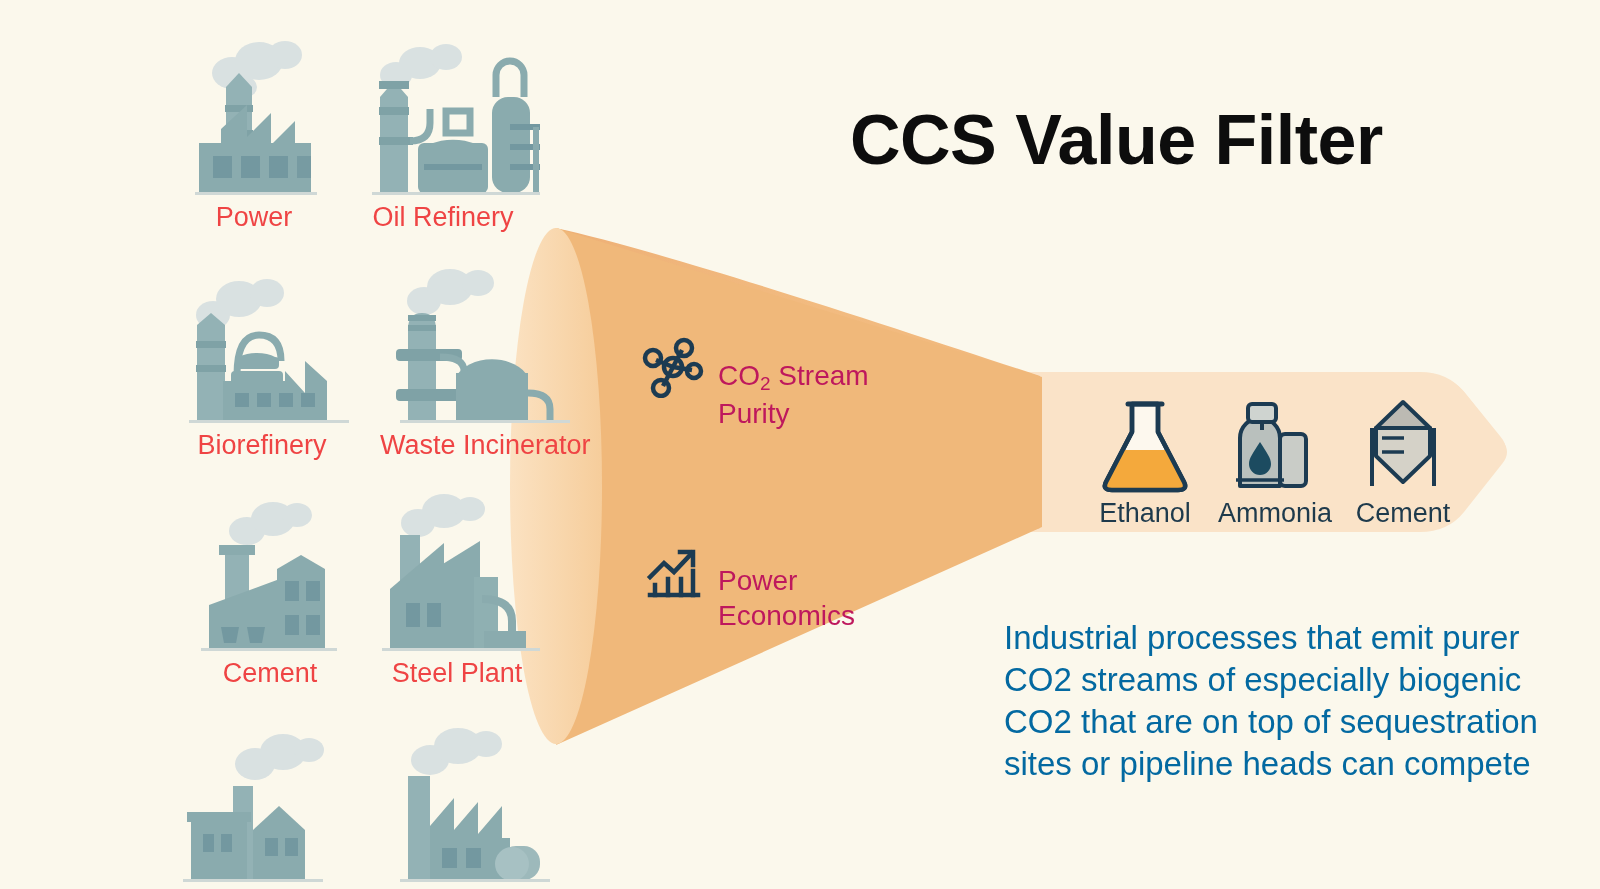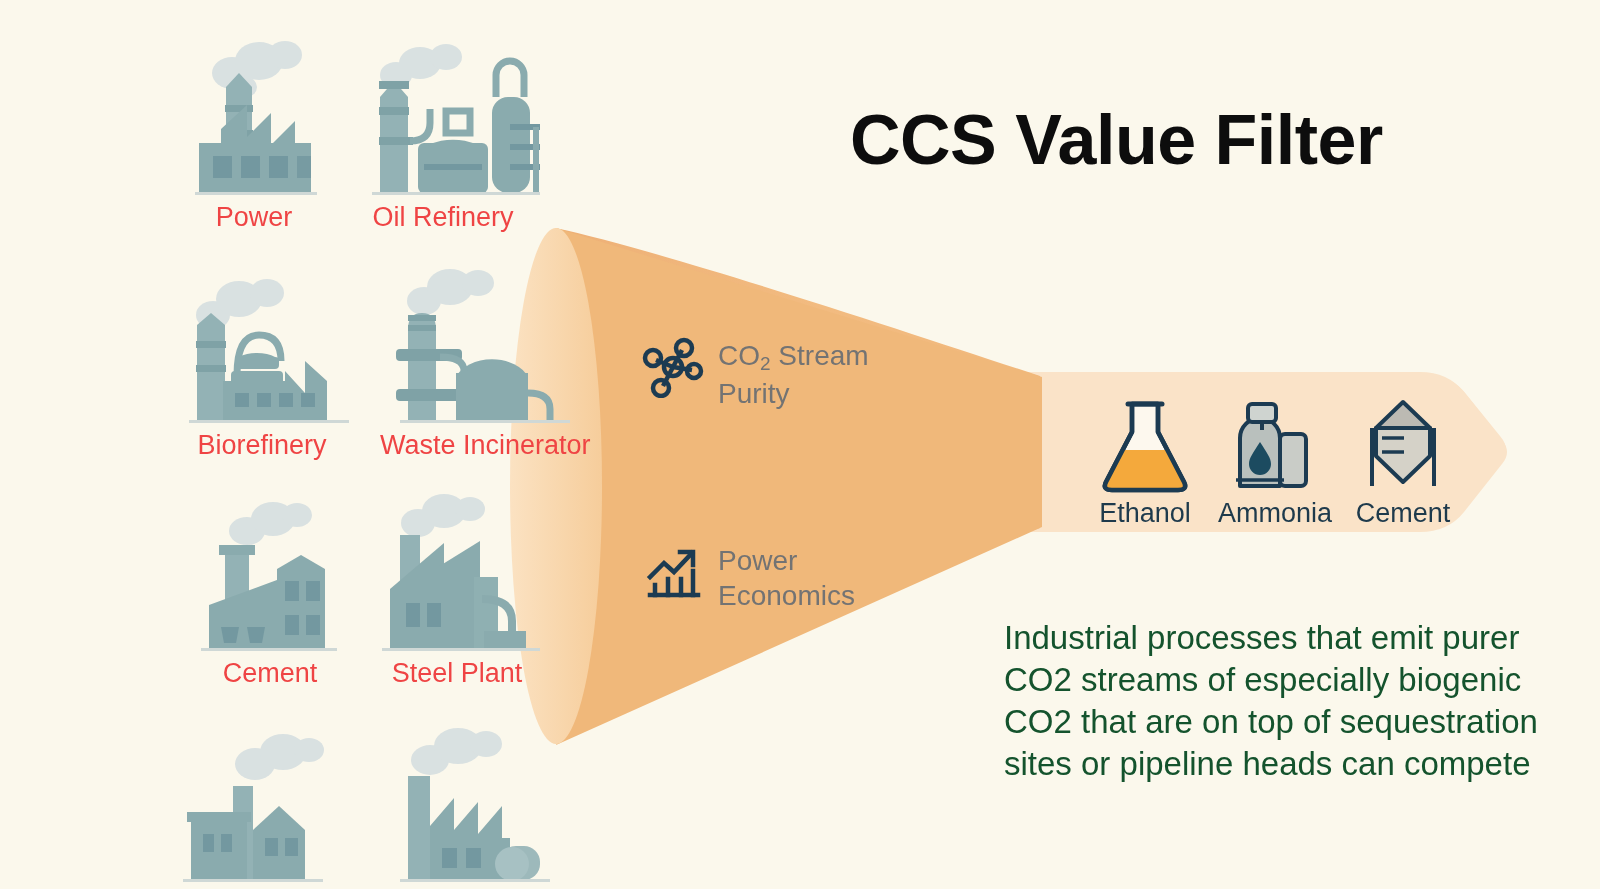--- a/index.html
+++ b/index.html
@@ -67,22 +67,23 @@
     width: 270px;
   }
   .criterion .crit-icon {
     flex: 0 0 62px;
     height: 62px;
     margin-right: 14px;
   }
   .criterion .crit-label {
     font-size: 28px;
     line-height: 35px;
-    color: #737373;
+    color: #be185d;
     padding-top: 2px;
+    margin-top: 20px;
   }
   .crit-label sub {
     font-size: 19px;
     vertical-align: baseline;
     position: relative;
     top: 5px;
   }
 
   
   .output {
@@ -103,21 +104,21 @@
   }
 
   
   .caption {
     position: absolute;
     left: 1004px;
     top: 617px;
     width: 560px;
     font-size: 33px;
     line-height: 42px;
-    color: #14532d;
+    color: #0369a1;
   }
 </style>
 </head>
 <body>
 
 <div id="canvas">
 
   <svg class="layer" id="svg-funnel" viewBox="0 0 1600 889">
     <defs>
       <linearGradient id="gradBody" x1="0" y1="0" x2="1" y2="0">

